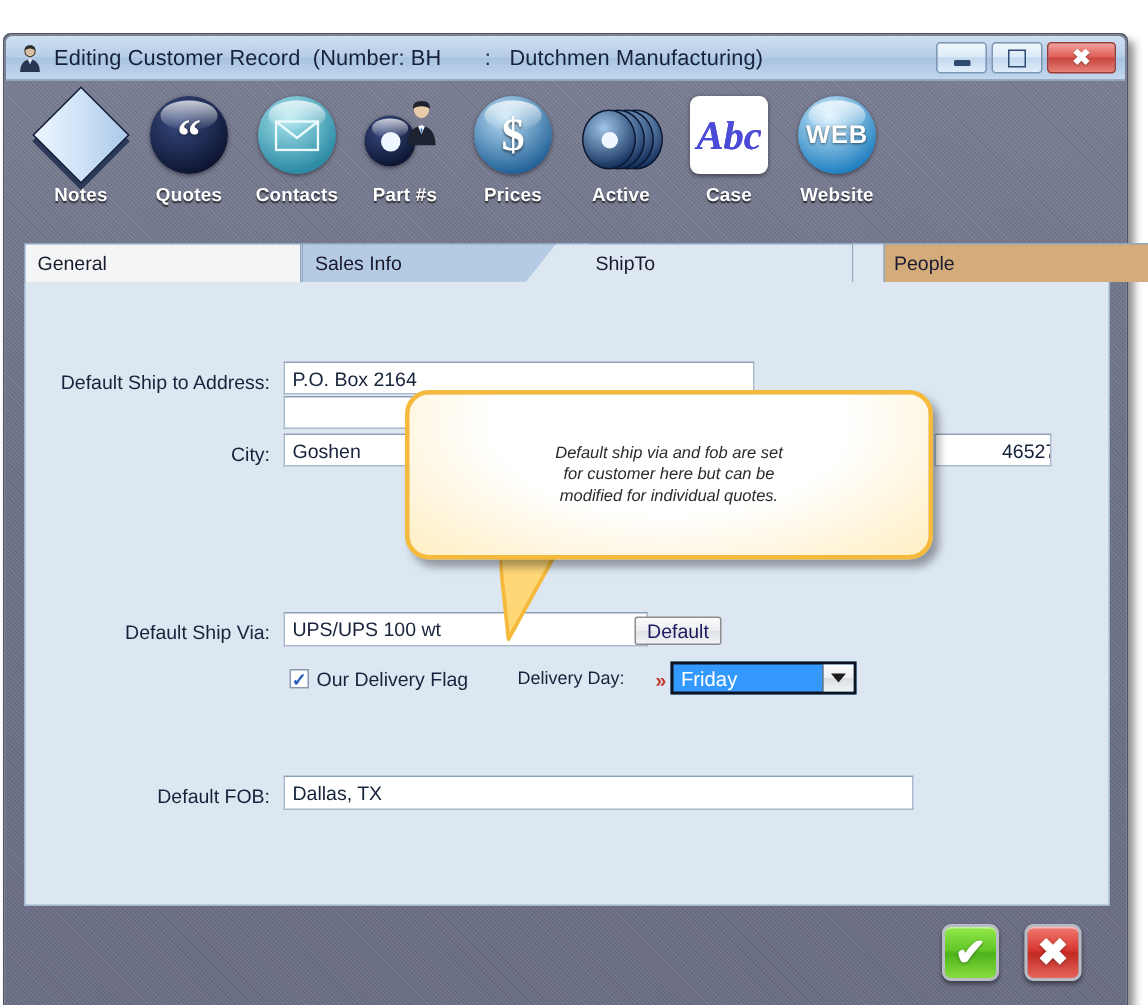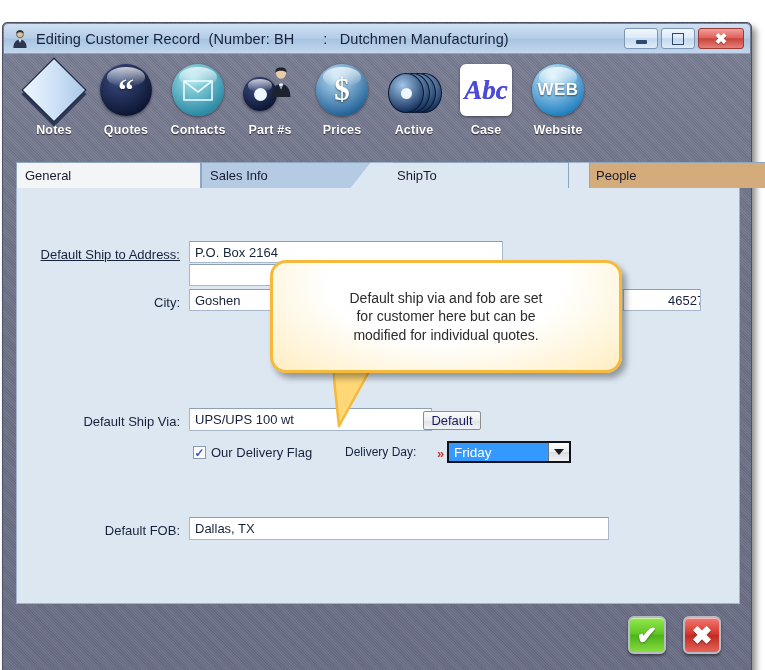--- a/index.html
+++ b/index.html
@@ -242,22 +242,22 @@
     border: 3px solid #f5b93c;
     border-radius: 16px;
     background: radial-gradient(ellipse at 50% 18%, #ffffff 0%, #ffffff 48%, #ffeec2 100%);
     box-shadow: 4px 5px 6px rgba(0,0,0,0.35);
     display: flex; align-items: center; justify-content: center;
     text-align: center;
     box-sizing: border-box;
     z-index: 20;
   }
   #callout-text {
-    font-size: 14px; color: #2b2b2b; line-height: 1.32;
-    padding: 0 16px; white-space: pre-line;
+    font-size: 11px; color: #2b2b2b; line-height: 1.32;
+    padding: 0 16px; white-space: pre-line; font-style: italic;
   }
   #callout-tail {
     position:absolute; left:330px; top:345px; width:60px; height:60px; z-index:19;
   }
 
   
   .sqbtn {
     position: absolute;
     width: 38px; height: 38px;
     border-radius: 6px;
@@ -401,21 +401,21 @@
       <span>Sales Info</span>
     </div>
     <div class="tab tab-shipto">
       <span>ShipTo</span>
     </div>
     <div class="tab tab-people">
       <span>People</span>
     </div>
   </div>
 
-  <div class="lbl" style="left:22px; top:224px; width:155px;text-decoration:underline;">Default Ship to Address:</div>
+  <div class="lbl" style="left:22px; top:224px; width:155px;">Default Ship to Address:</div>
   <div class="fld" style="left:186px; top:218px; width:314px; height:22px;">P.O. Box 2164</div>
   <div class="fld" style="left:186px; top:241px; width:314px; height:22px;"></div>
 
   <div class="lbl" style="left:100px; top:272px; width:77px;">City:</div>
   <div class="fld" style="left:186px; top:266px; width:200px; height:22px;">Goshen</div>
   <div class="fld" style="left:620px; top:266px; width:78px; height:22px;padding-left:44px;">46527</div>
 
   <div class="lbl" style="left:22px; top:391px; width:155px;">Default Ship Via:</div>
   <div class="fld" style="left:186px; top:385px; width:243px; height:23px;">UPS/UPS 100 wt</div>
   <div class="btn" style="left:420px; top:388px; width:58px; height:19px;">Default</div>

